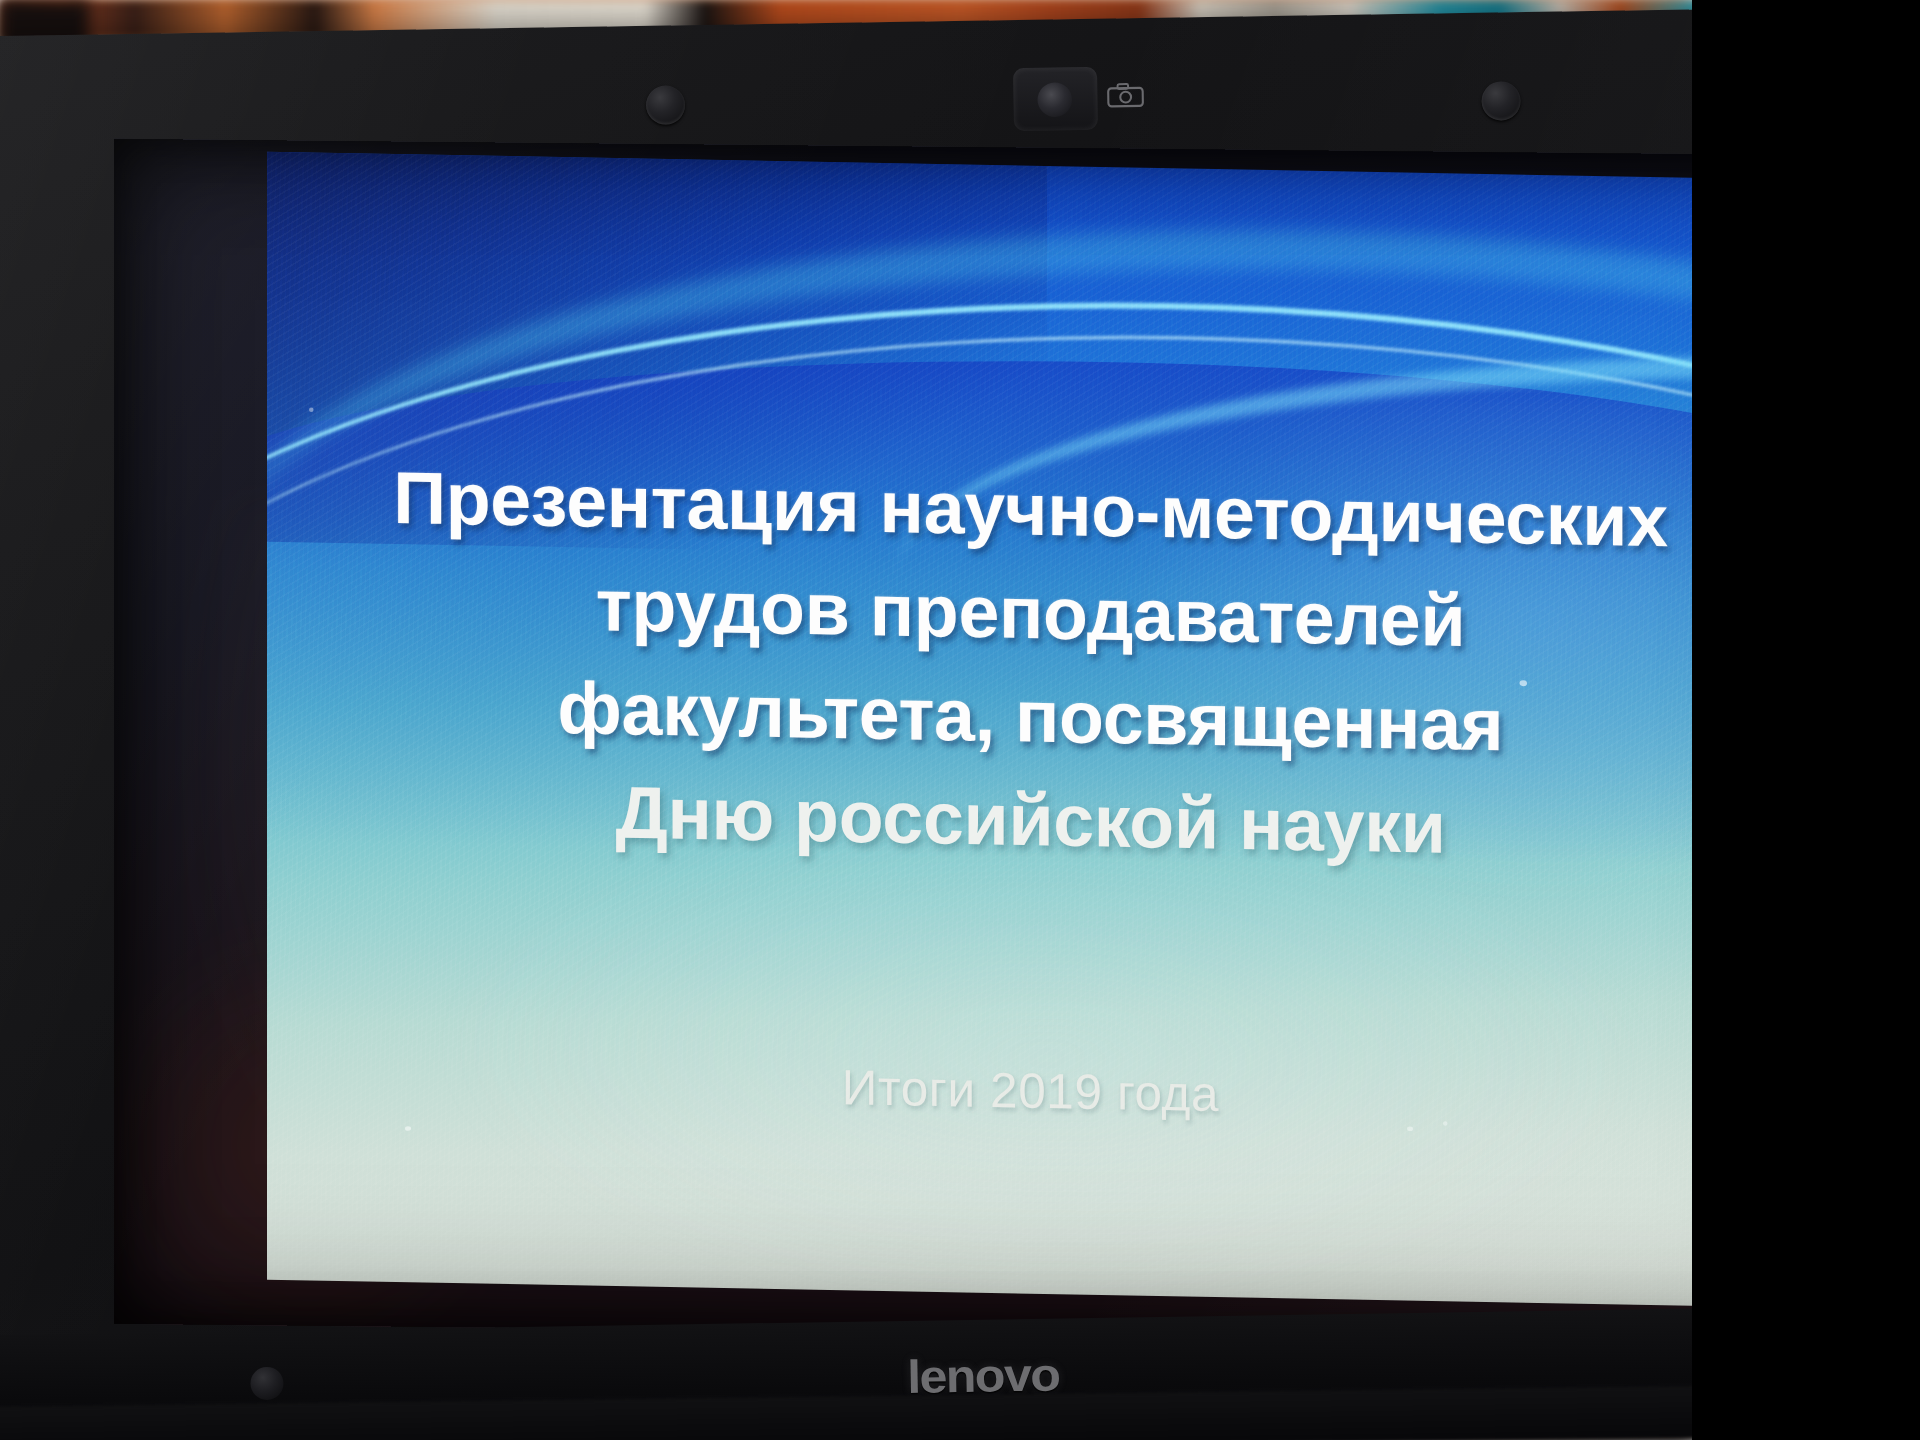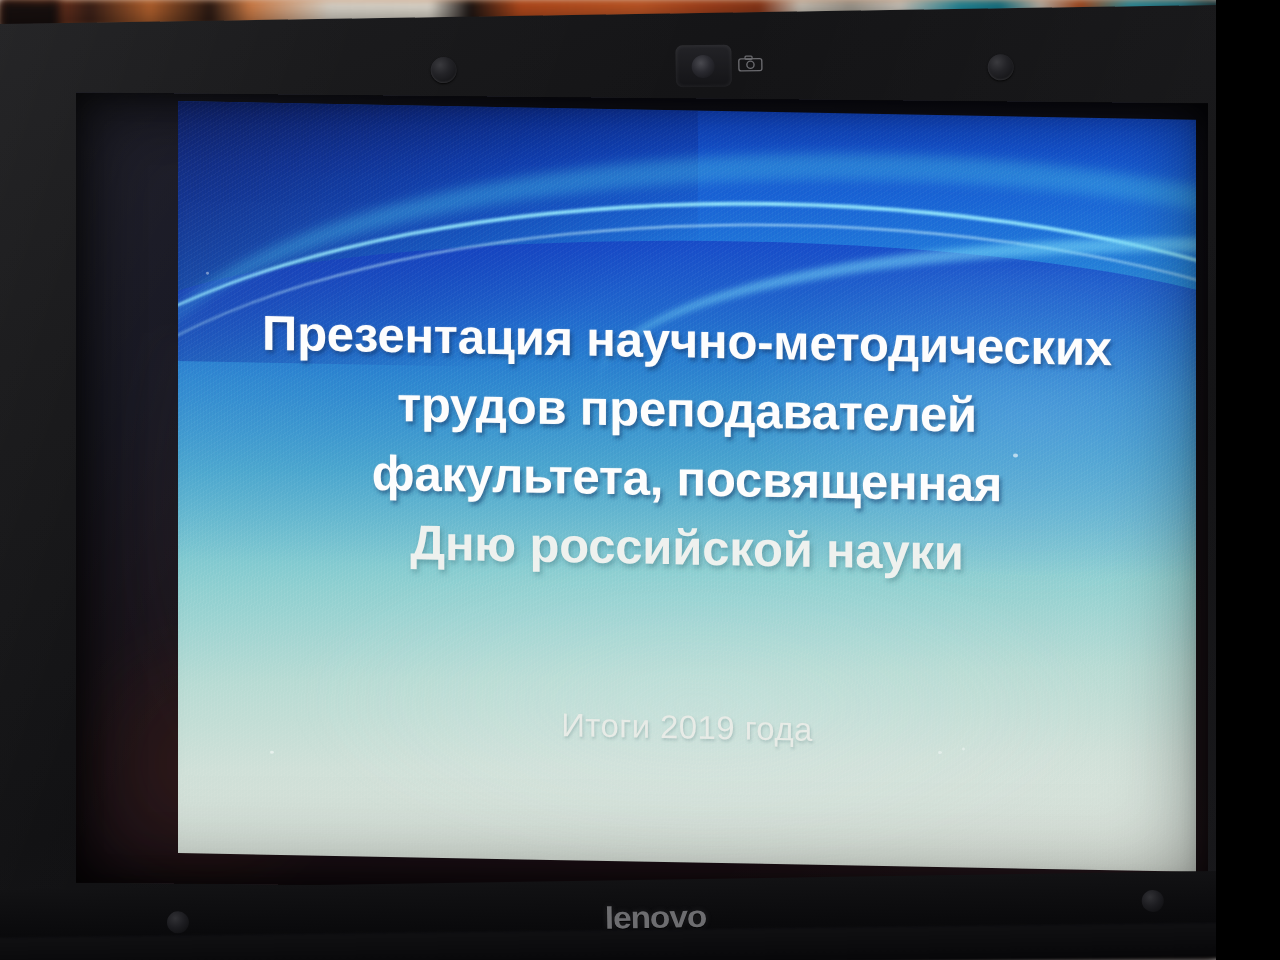--- a/index.html
+++ b/index.html
@@ -1,18 +1,18 @@
 <!DOCTYPE html>
 <html><head>
 <meta charset="utf-8">
 <style>
   html,body{margin:0;padding:0;background:#000;}
   body{width:1280px;height:960px;overflow:hidden;font-family:"Liberation Sans",sans-serif;}
 
-  #scene{position:relative;width:1216px;height:960px;overflow:hidden;background:#ffffff;}
+  #scene{position:relative;width:1128px;height:960px;overflow:hidden;background:#ffffff;}
 
   
   .room{position:absolute;inset:0;
         background:
           linear-gradient(180deg,#c4713a 0%, #a8532a 18%, #6d3220 36%, #2a1512 60%, #140c0c 100%);
         filter:blur(6px);}
   .room-strip{position:absolute;left:0;top:0;width:1280px;height:26px;
       background:linear-gradient(90deg,
         #5b2f20 0px,#8d3f22 40px,#3a2018 90px,#b8642f 150px,#2b1a14 210px,
         #d8824a 250px,#e8e2d6 330px,#efe9dd 430px,#1d1614 470px,#c2501f 520px,

